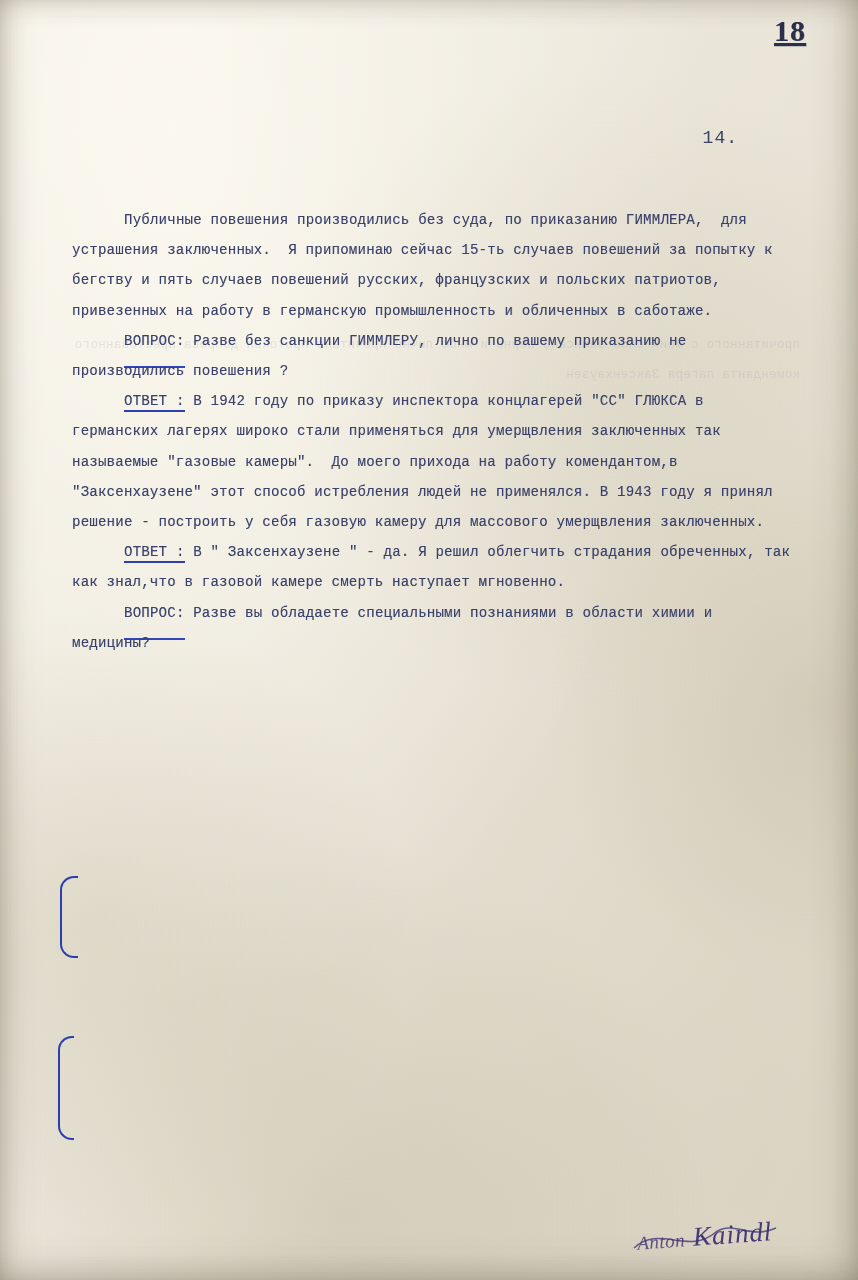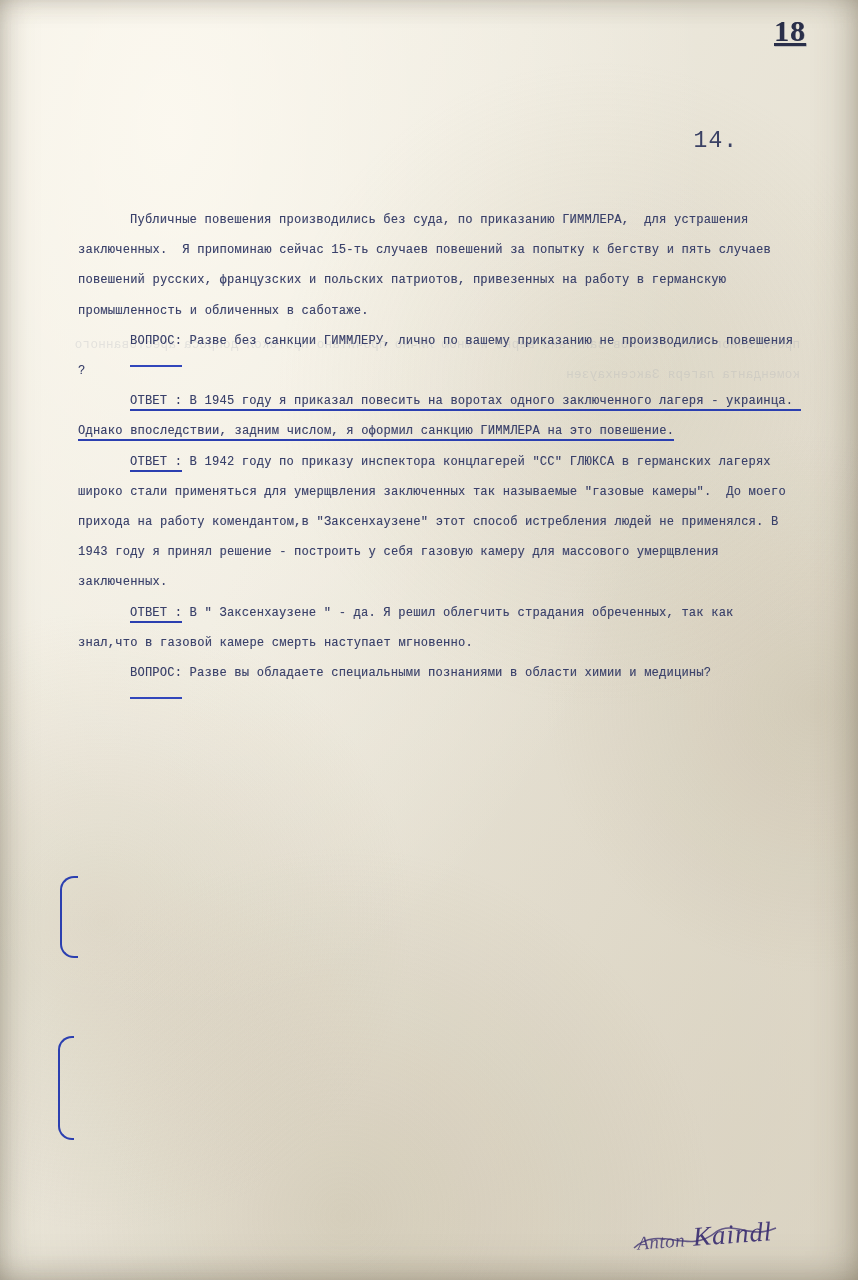--- a/index.html
+++ b/index.html
@@ -72,31 +72,31 @@
     color: #2a2f4a;
     letter-spacing: 1px;
     text-shadow: 0.6px 0.4px 0 rgba(40,46,78,0.55);
     text-decoration: underline;
   }
 
   .page-item-number {
     position: absolute;
     right: 120px;
     top: 128px;
-    font-size: 23px;
+    font-size: 18px;
     color: #3a4164;
     letter-spacing: 1px;
   }
 
   .body-text {
     position: absolute;
-    left: 78px;
+    left: 72px;
     top: 205px;
     width: 722px;
-    font-size: 12px;
+    font-size: 14px;
     line-height: 30.2px;
     color: #39406a;
     letter-spacing: 0.25px;
     text-shadow: 0.35px 0.25px 0 rgba(60,66,110,0.35);
   }
   .para {
     margin: 0 0 0 0;
     white-space: pre-wrap;
   }
   .indent {
@@ -168,21 +168,20 @@
 
   <div class="page-item-number">14.</div>
 
   <div class="body-text">
 
     <div class="para"><span class="indent"></span><span>Публичные повешения производились без суда, по приказанию ГИММЛЕРА,  для устрашения заключенных.  Я припоминаю сейчас 15-ть случаев повешений за попытку к бегству и пять случаев повешений русских, французских и польских патриотов, привезенных на работу в германскую промышленность и обличенных в саботаже.</span></div>
 
 
     <div class="para"><span class="indent"></span><span class="ul-soft">ВОПРОС:</span><span> Разве без санкции ГИММЛЕРУ, лично по вашему приказанию не производились повешения ?</span></div>
 
-    <div class="para"><span class="indent"></span><span class="ul">ОТВЕТ :</span><span class="ul"> В 1945 году я приказал повесить на воротах одного заключенного лагеря - украинца. Однако впоследствии, задним числом, я оформил санкцию ГИММЛЕРА на это повешение.</span></div>
 
 
     <div class="para"><span class="indent"></span><span class="ul">ОТВЕТ :</span><span> В 1942 году по приказу инспектора концлагерей "СС" ГЛЮКСА в германских лагерях широко стали применяться для умерщвления заключенных так называемые "газовые камеры".  До моего прихода на работу комендантом,в "Заксенхаузене" этот способ истребления людей не применялся. В 1943 году я принял решение - построить у себя газовую камеру для массового умерщвления заключенных.</span></div>
 
 
     <div class="para"><span class="indent"></span><span class="ul">ОТВЕТ :</span><span> В " Заксенхаузене " - да. Я решил облегчить страдания обреченных, так как знал,что в газовой камере смерть наступает мгновенно.</span></div>
 
     <div class="para"><span class="indent"></span><span class="ul-soft">ВОПРОС:</span><span> Разве вы обладаете специальными познаниями в области химии и медицины?</span></div>
 
   </div>

